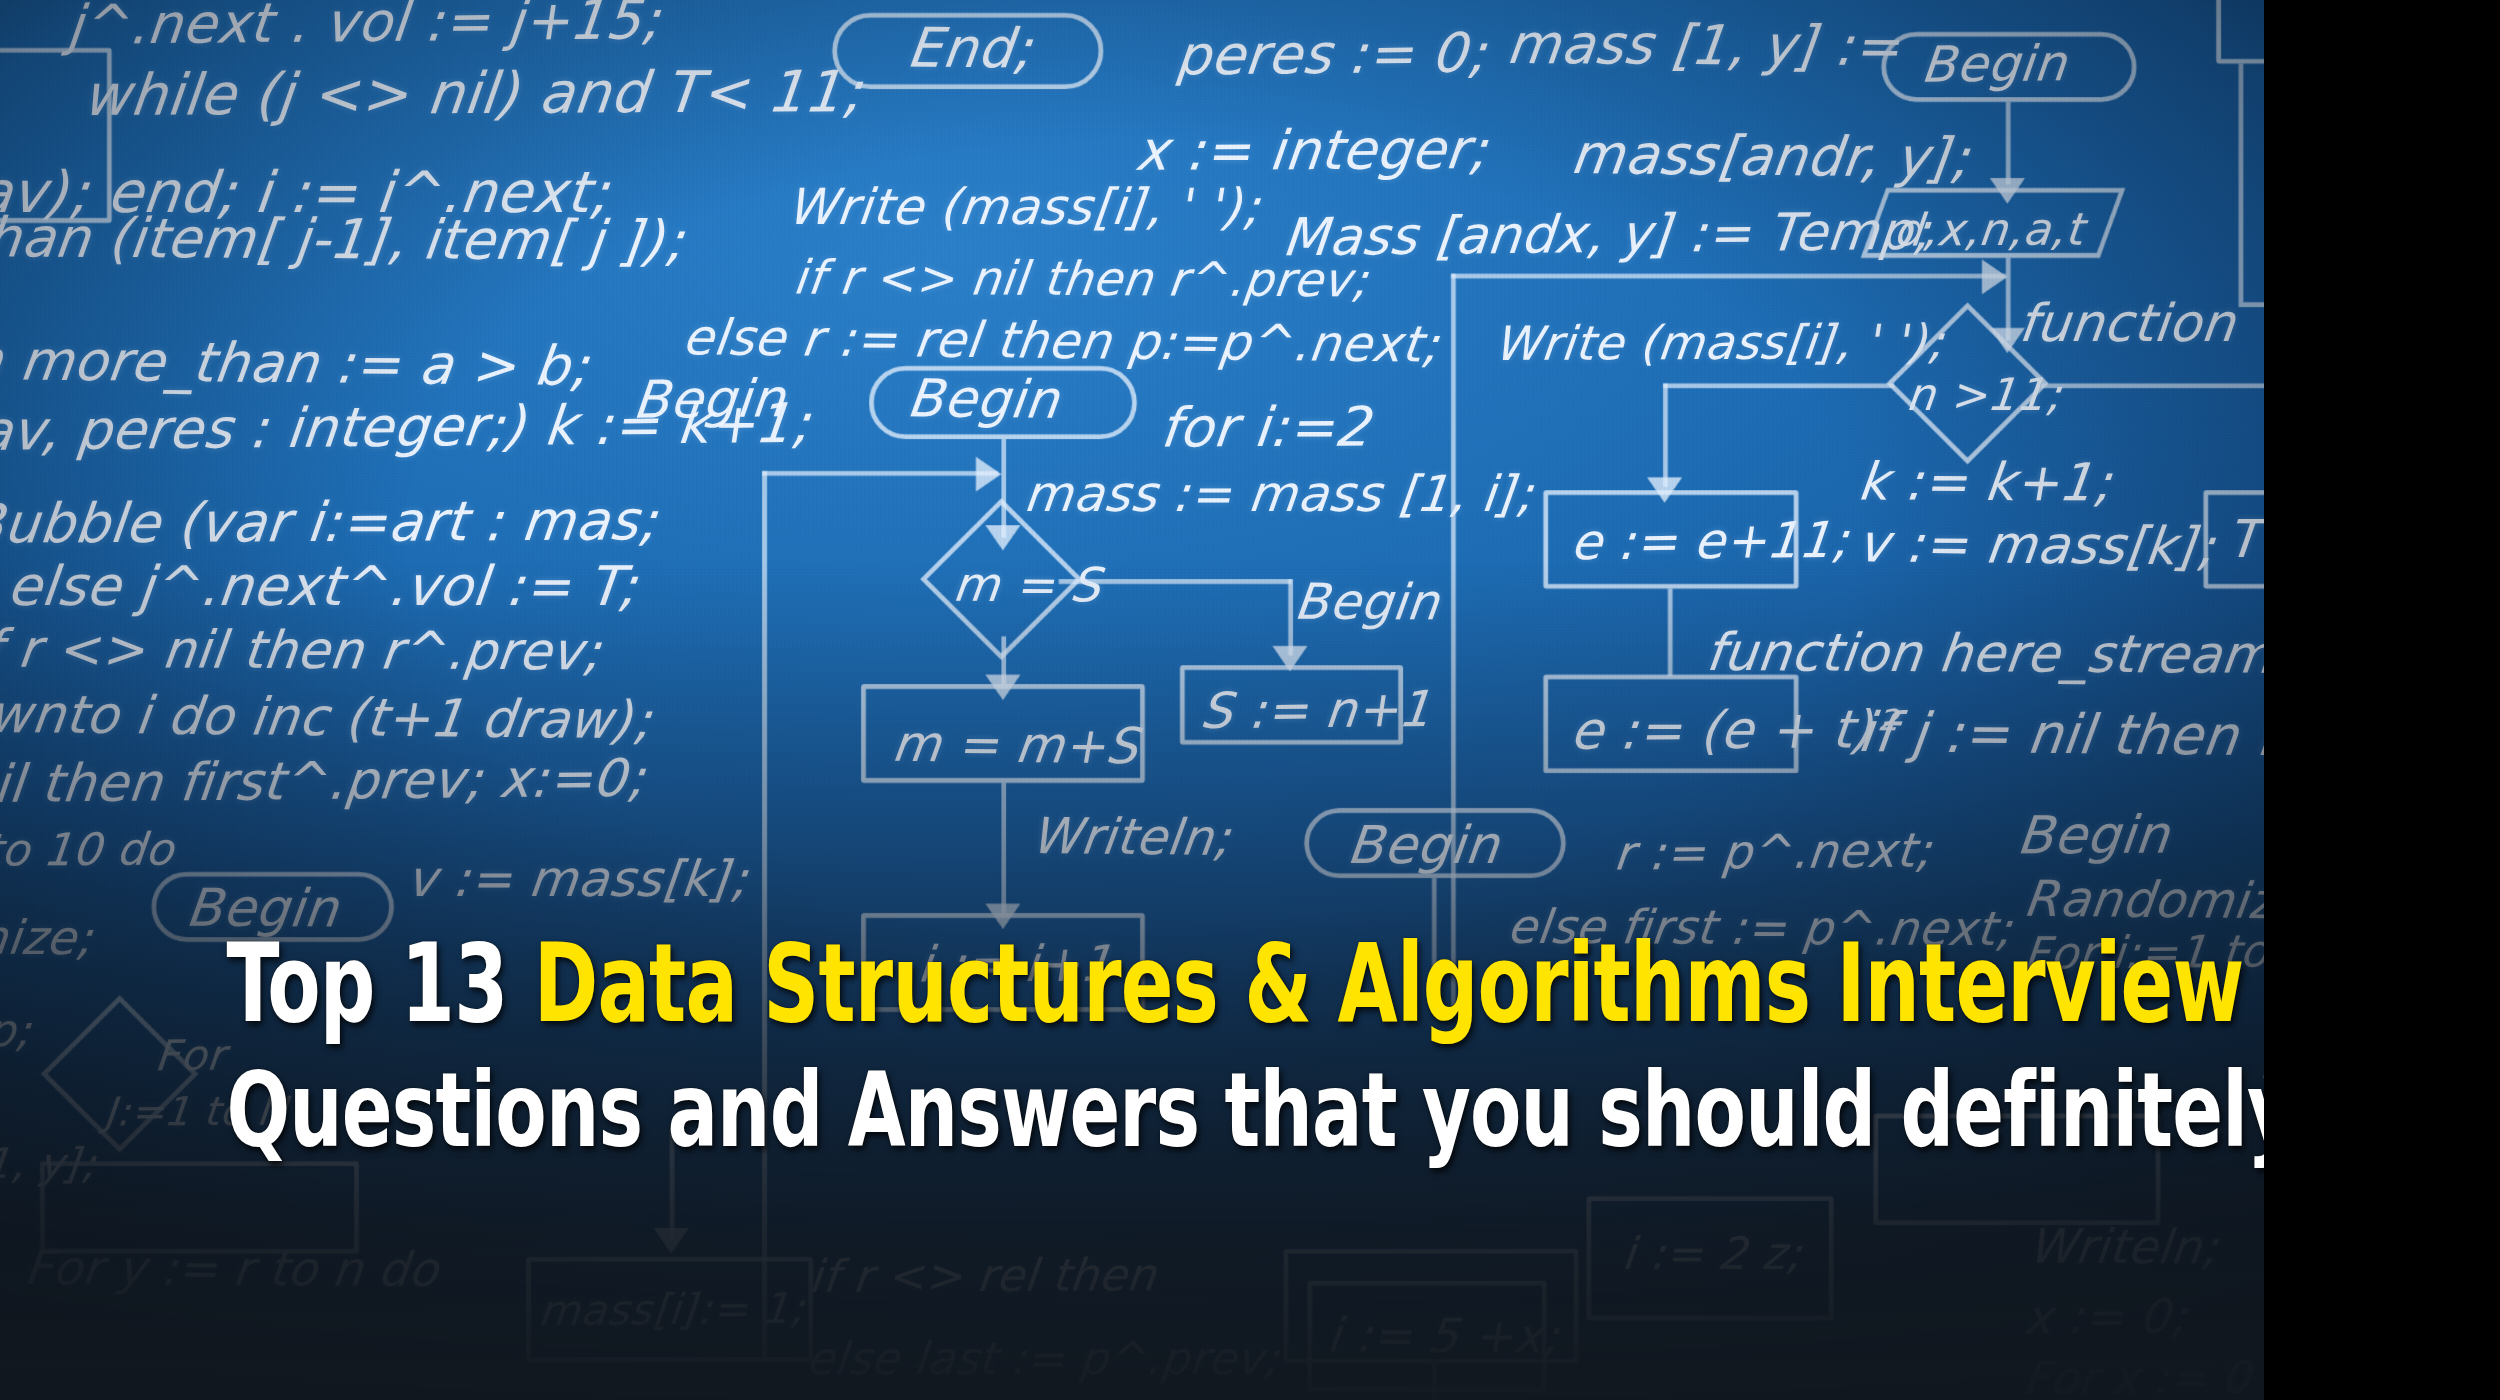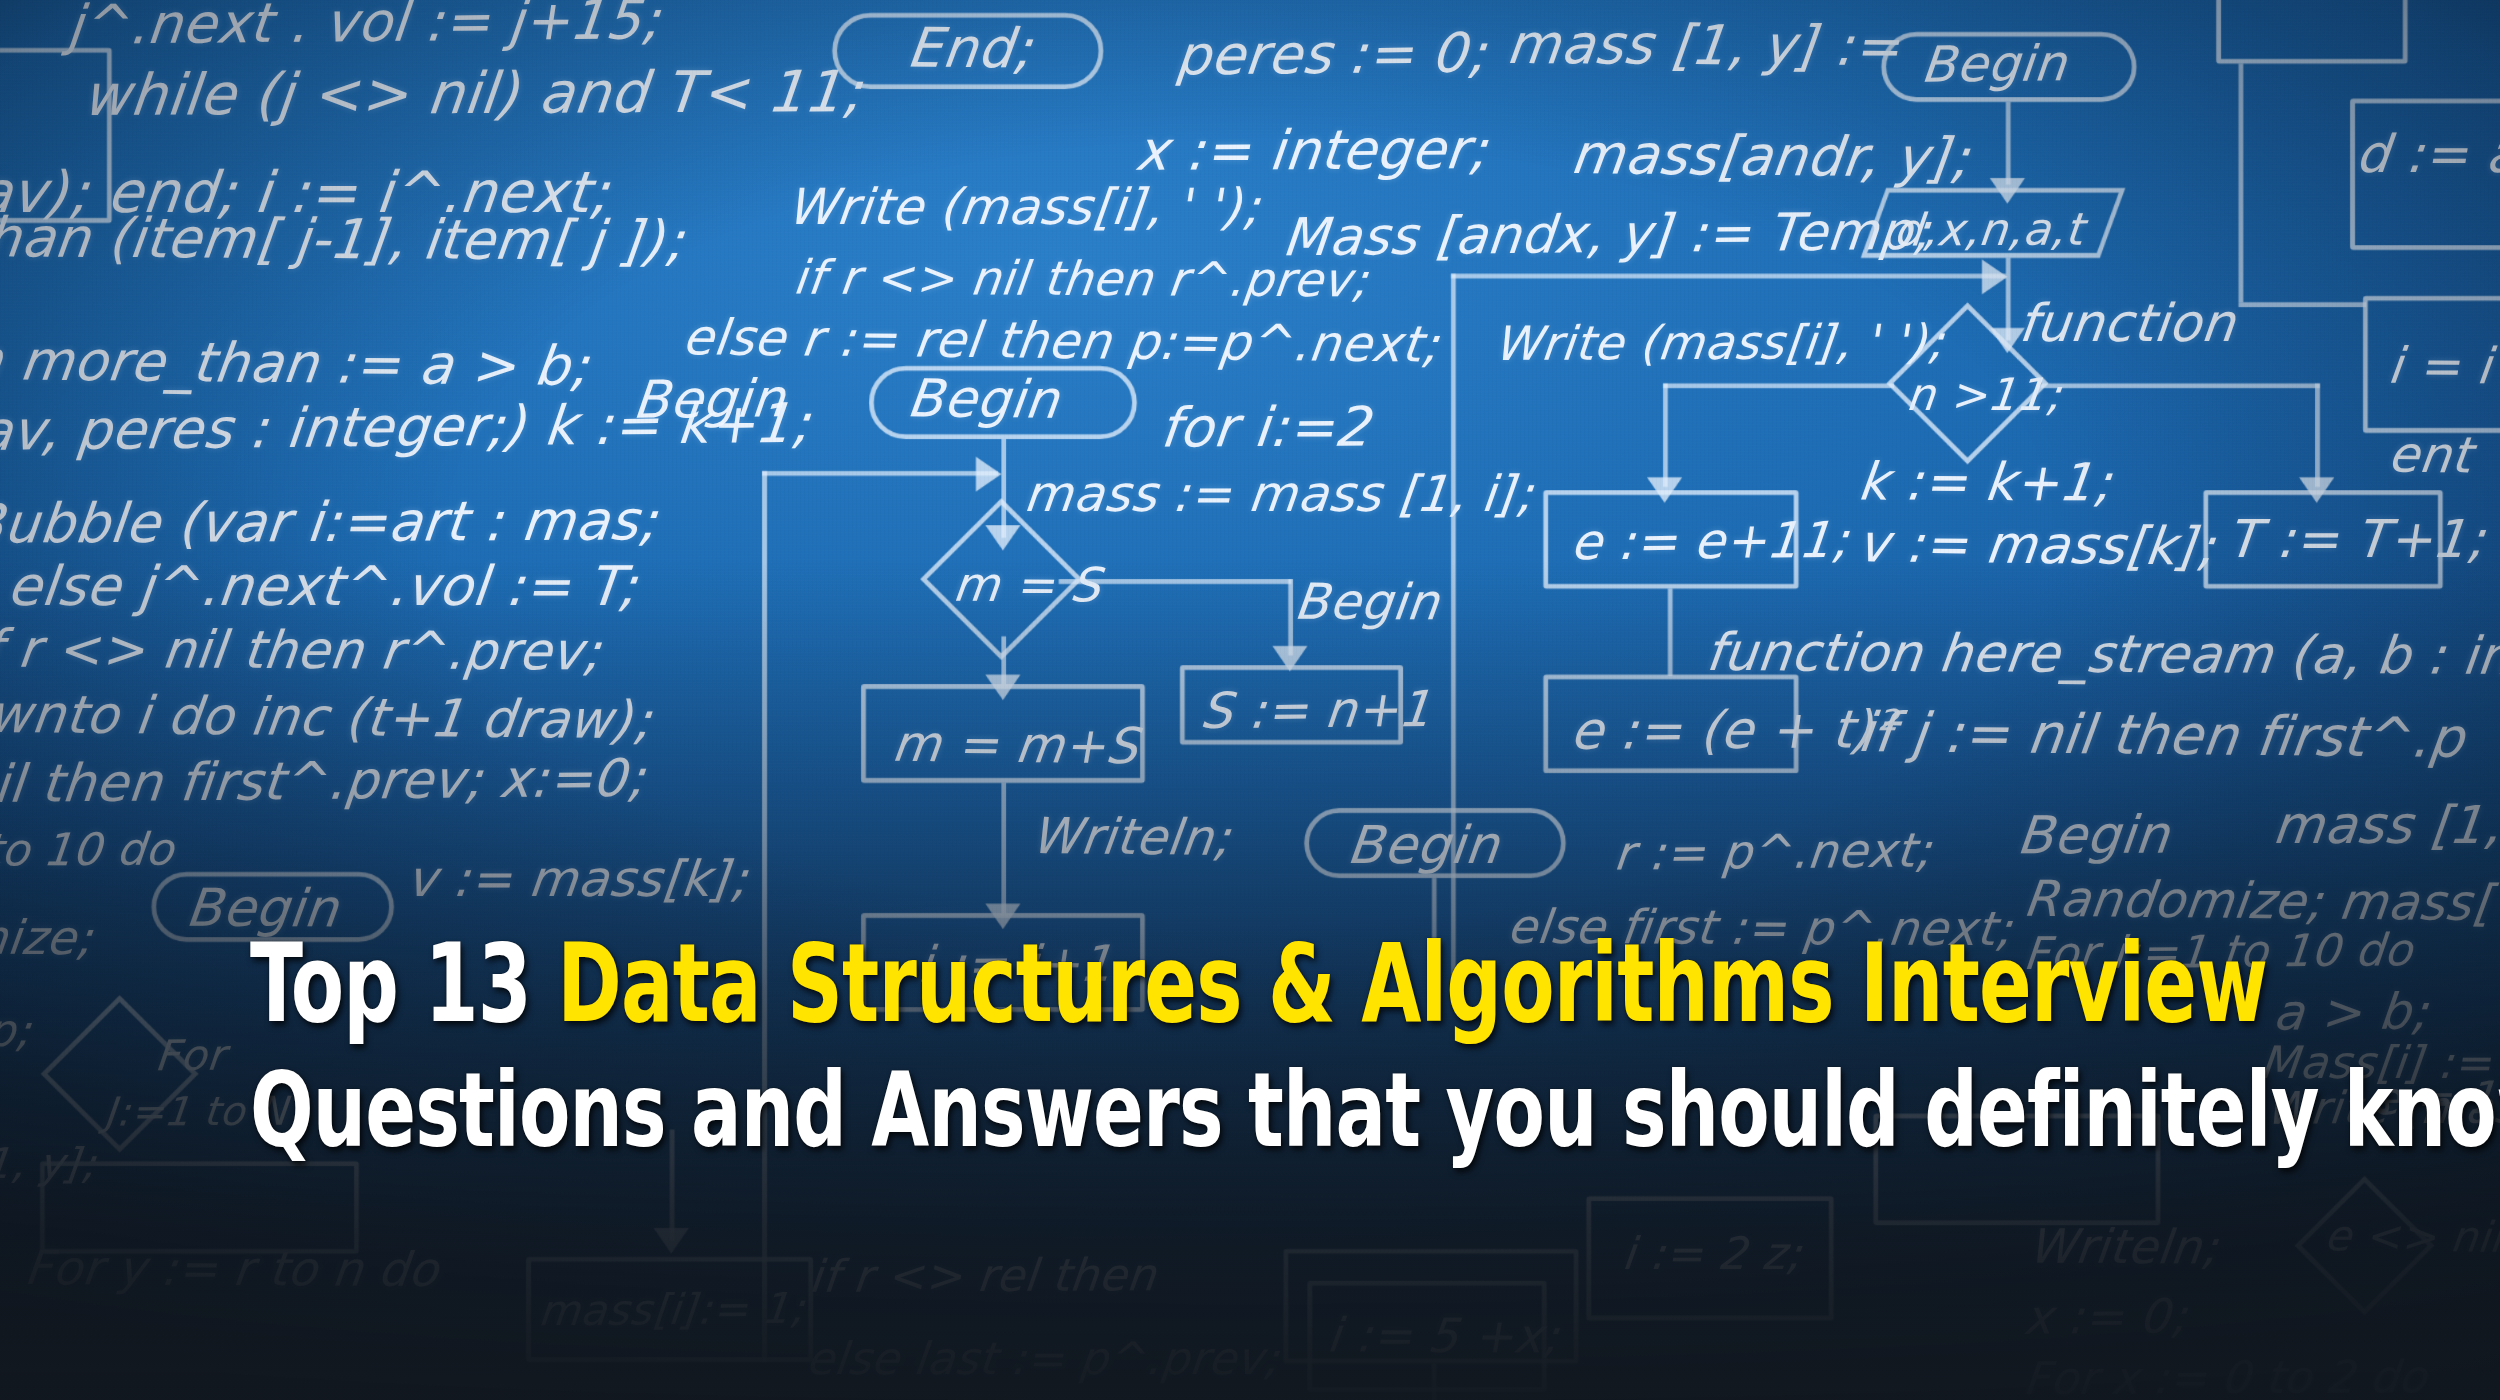--- a/index.html
+++ b/index.html
@@ -1,18 +1,18 @@
 <!DOCTYPE html>
 <html><head>
 <meta charset="utf-8">
 <style>
   html,body{margin:0;padding:0;background:#000;}
   body{width:2500px;height:1400px;overflow:hidden;font-family:"Liberation Sans",sans-serif;}
 
-  #stage{position:relative;width:2500px;height:1400px;overflow:hidden;
+  #stage{position:relative;width:2264px;height:1400px;overflow:hidden;
          background:
            radial-gradient(ellipse 150% 110% at 42% 18%, #2a7fc9 0%, #1d6cb4 26%, #17599c 45%, #124a80 62%, #0e3a63 76%, #0b2c4a 88%, #091f33 100%);
   }
 
   
   #grain{position:absolute;inset:0;
     background-image:
       repeating-linear-gradient(0deg, rgba(255,255,255,.012) 0px, rgba(255,255,255,.012) 1px, rgba(0,0,0,0) 1px, rgba(0,0,0,0) 3px),
       repeating-linear-gradient(90deg, rgba(0,0,0,.02) 0px, rgba(0,0,0,.02) 1px, rgba(0,0,0,0) 1px, rgba(0,0,0,0) 4px);
     pointer-events:none;opacity:.8;}

